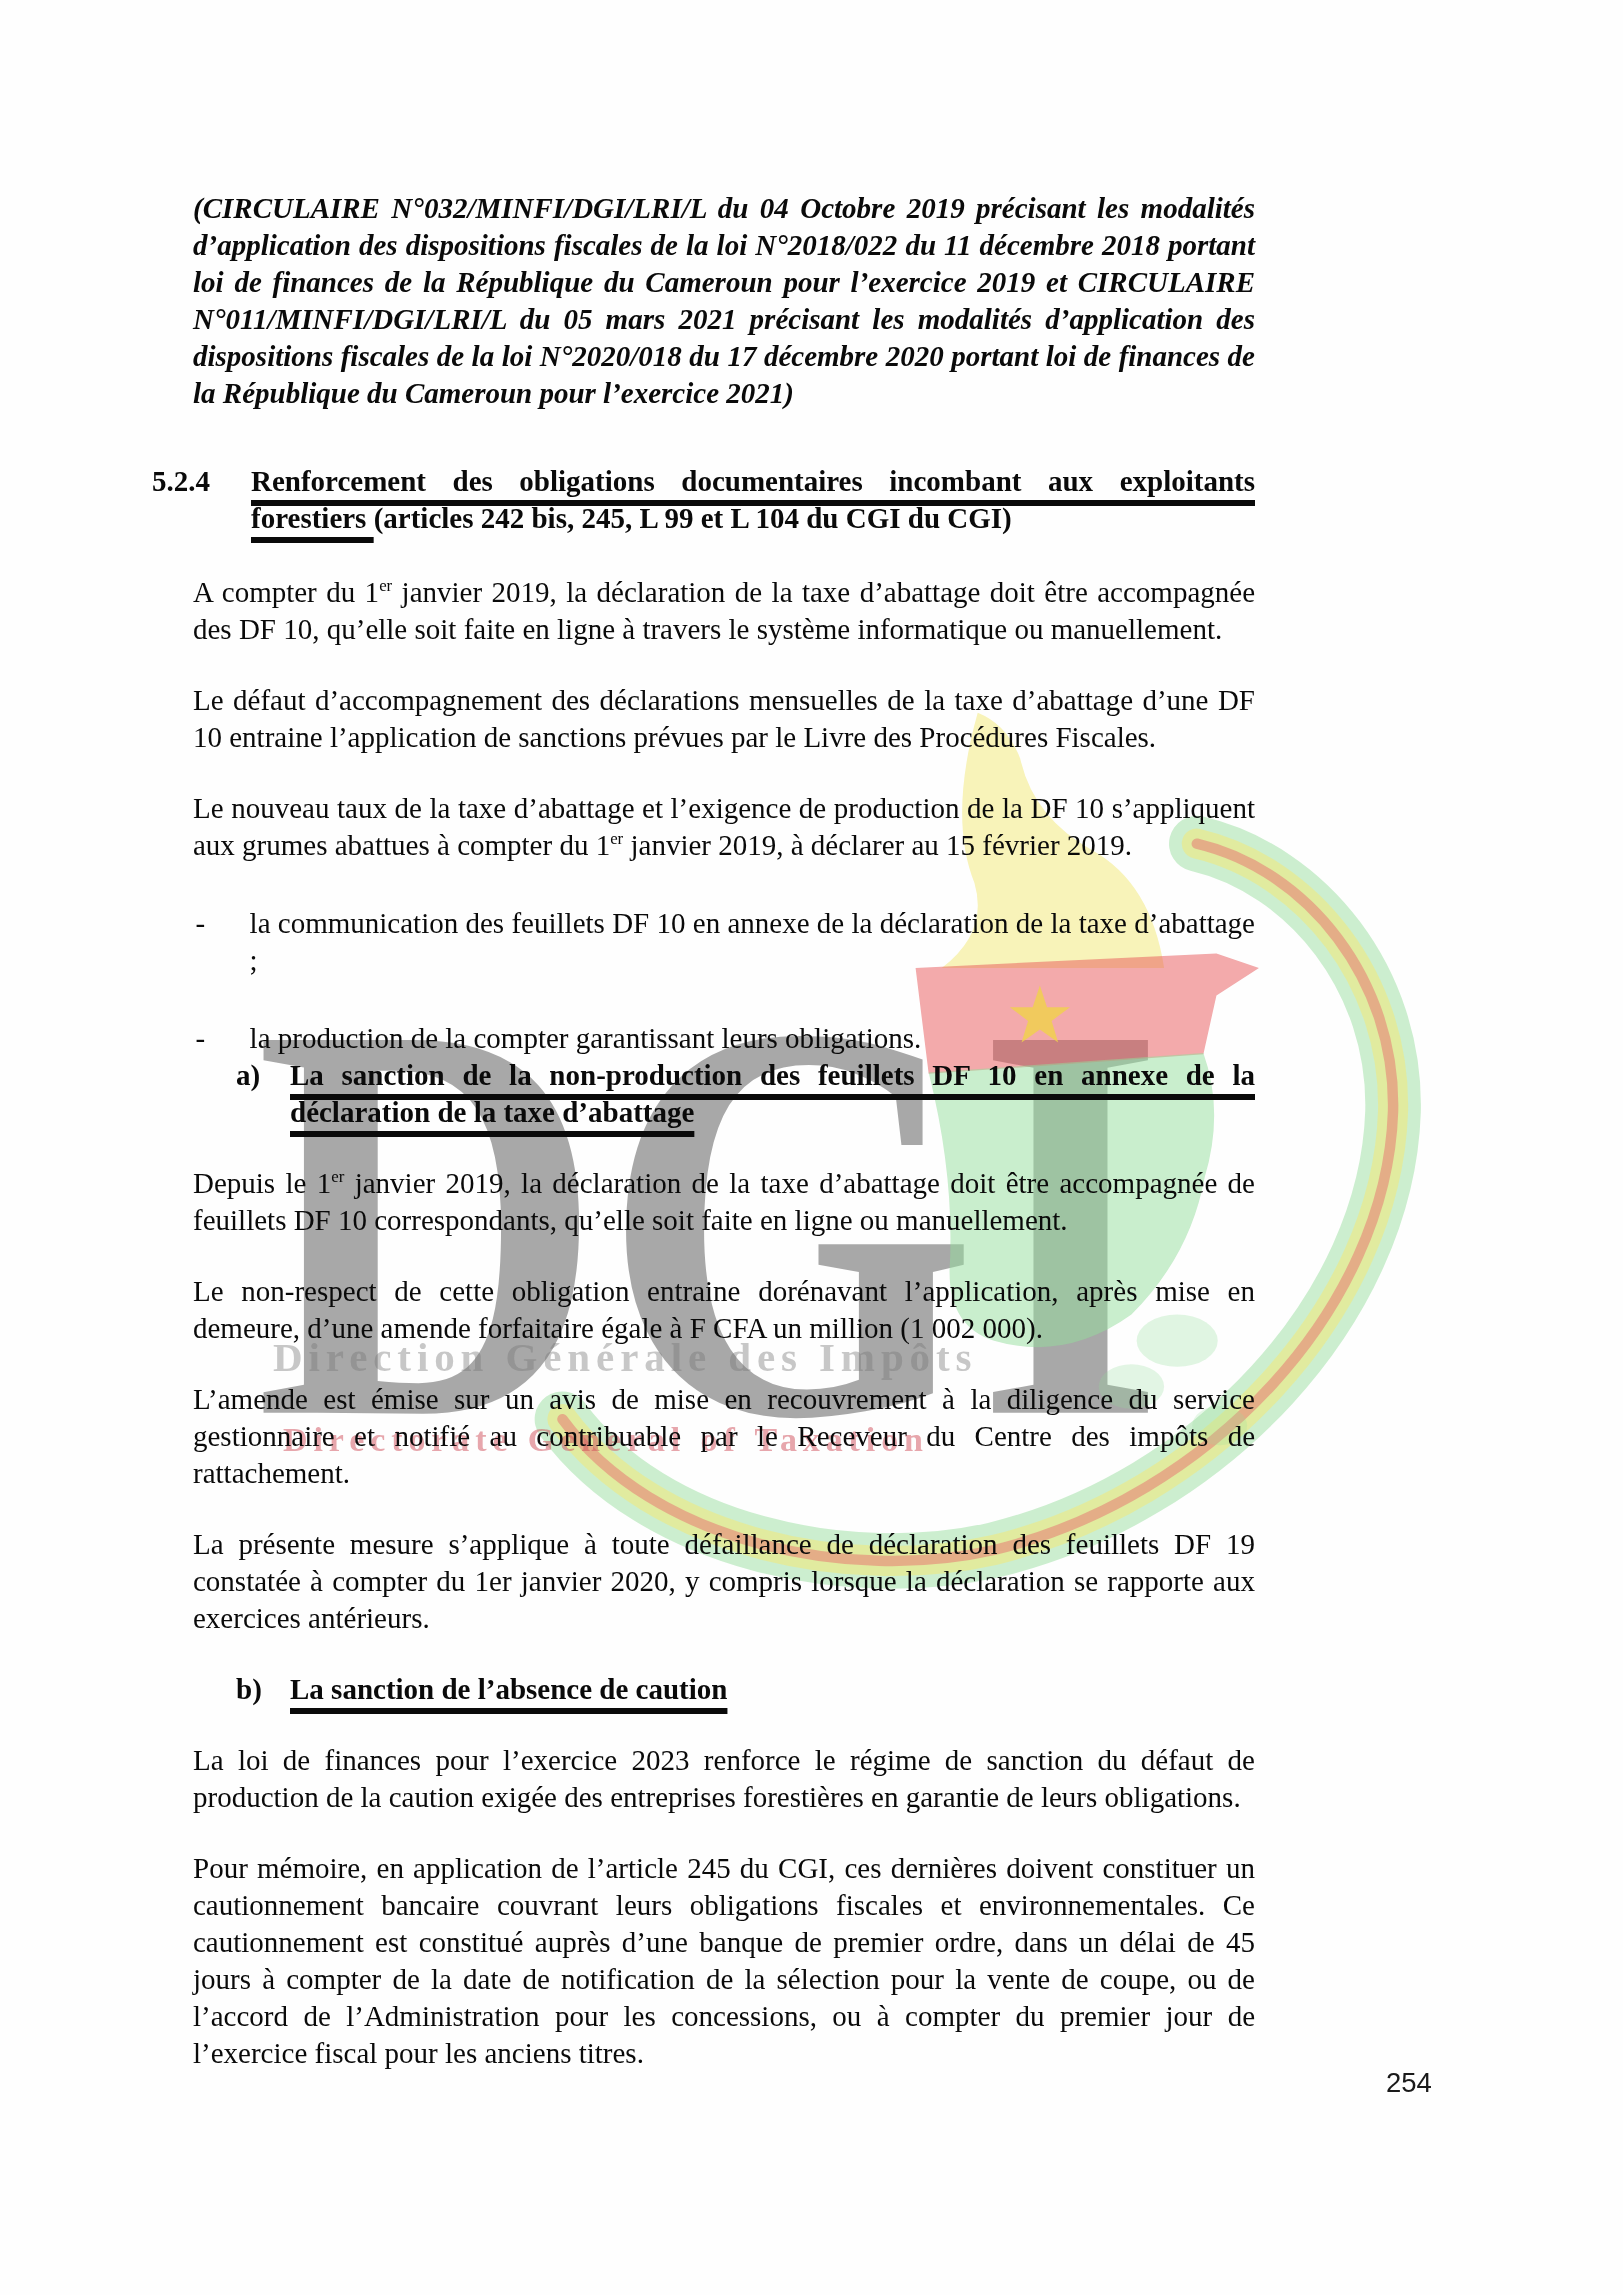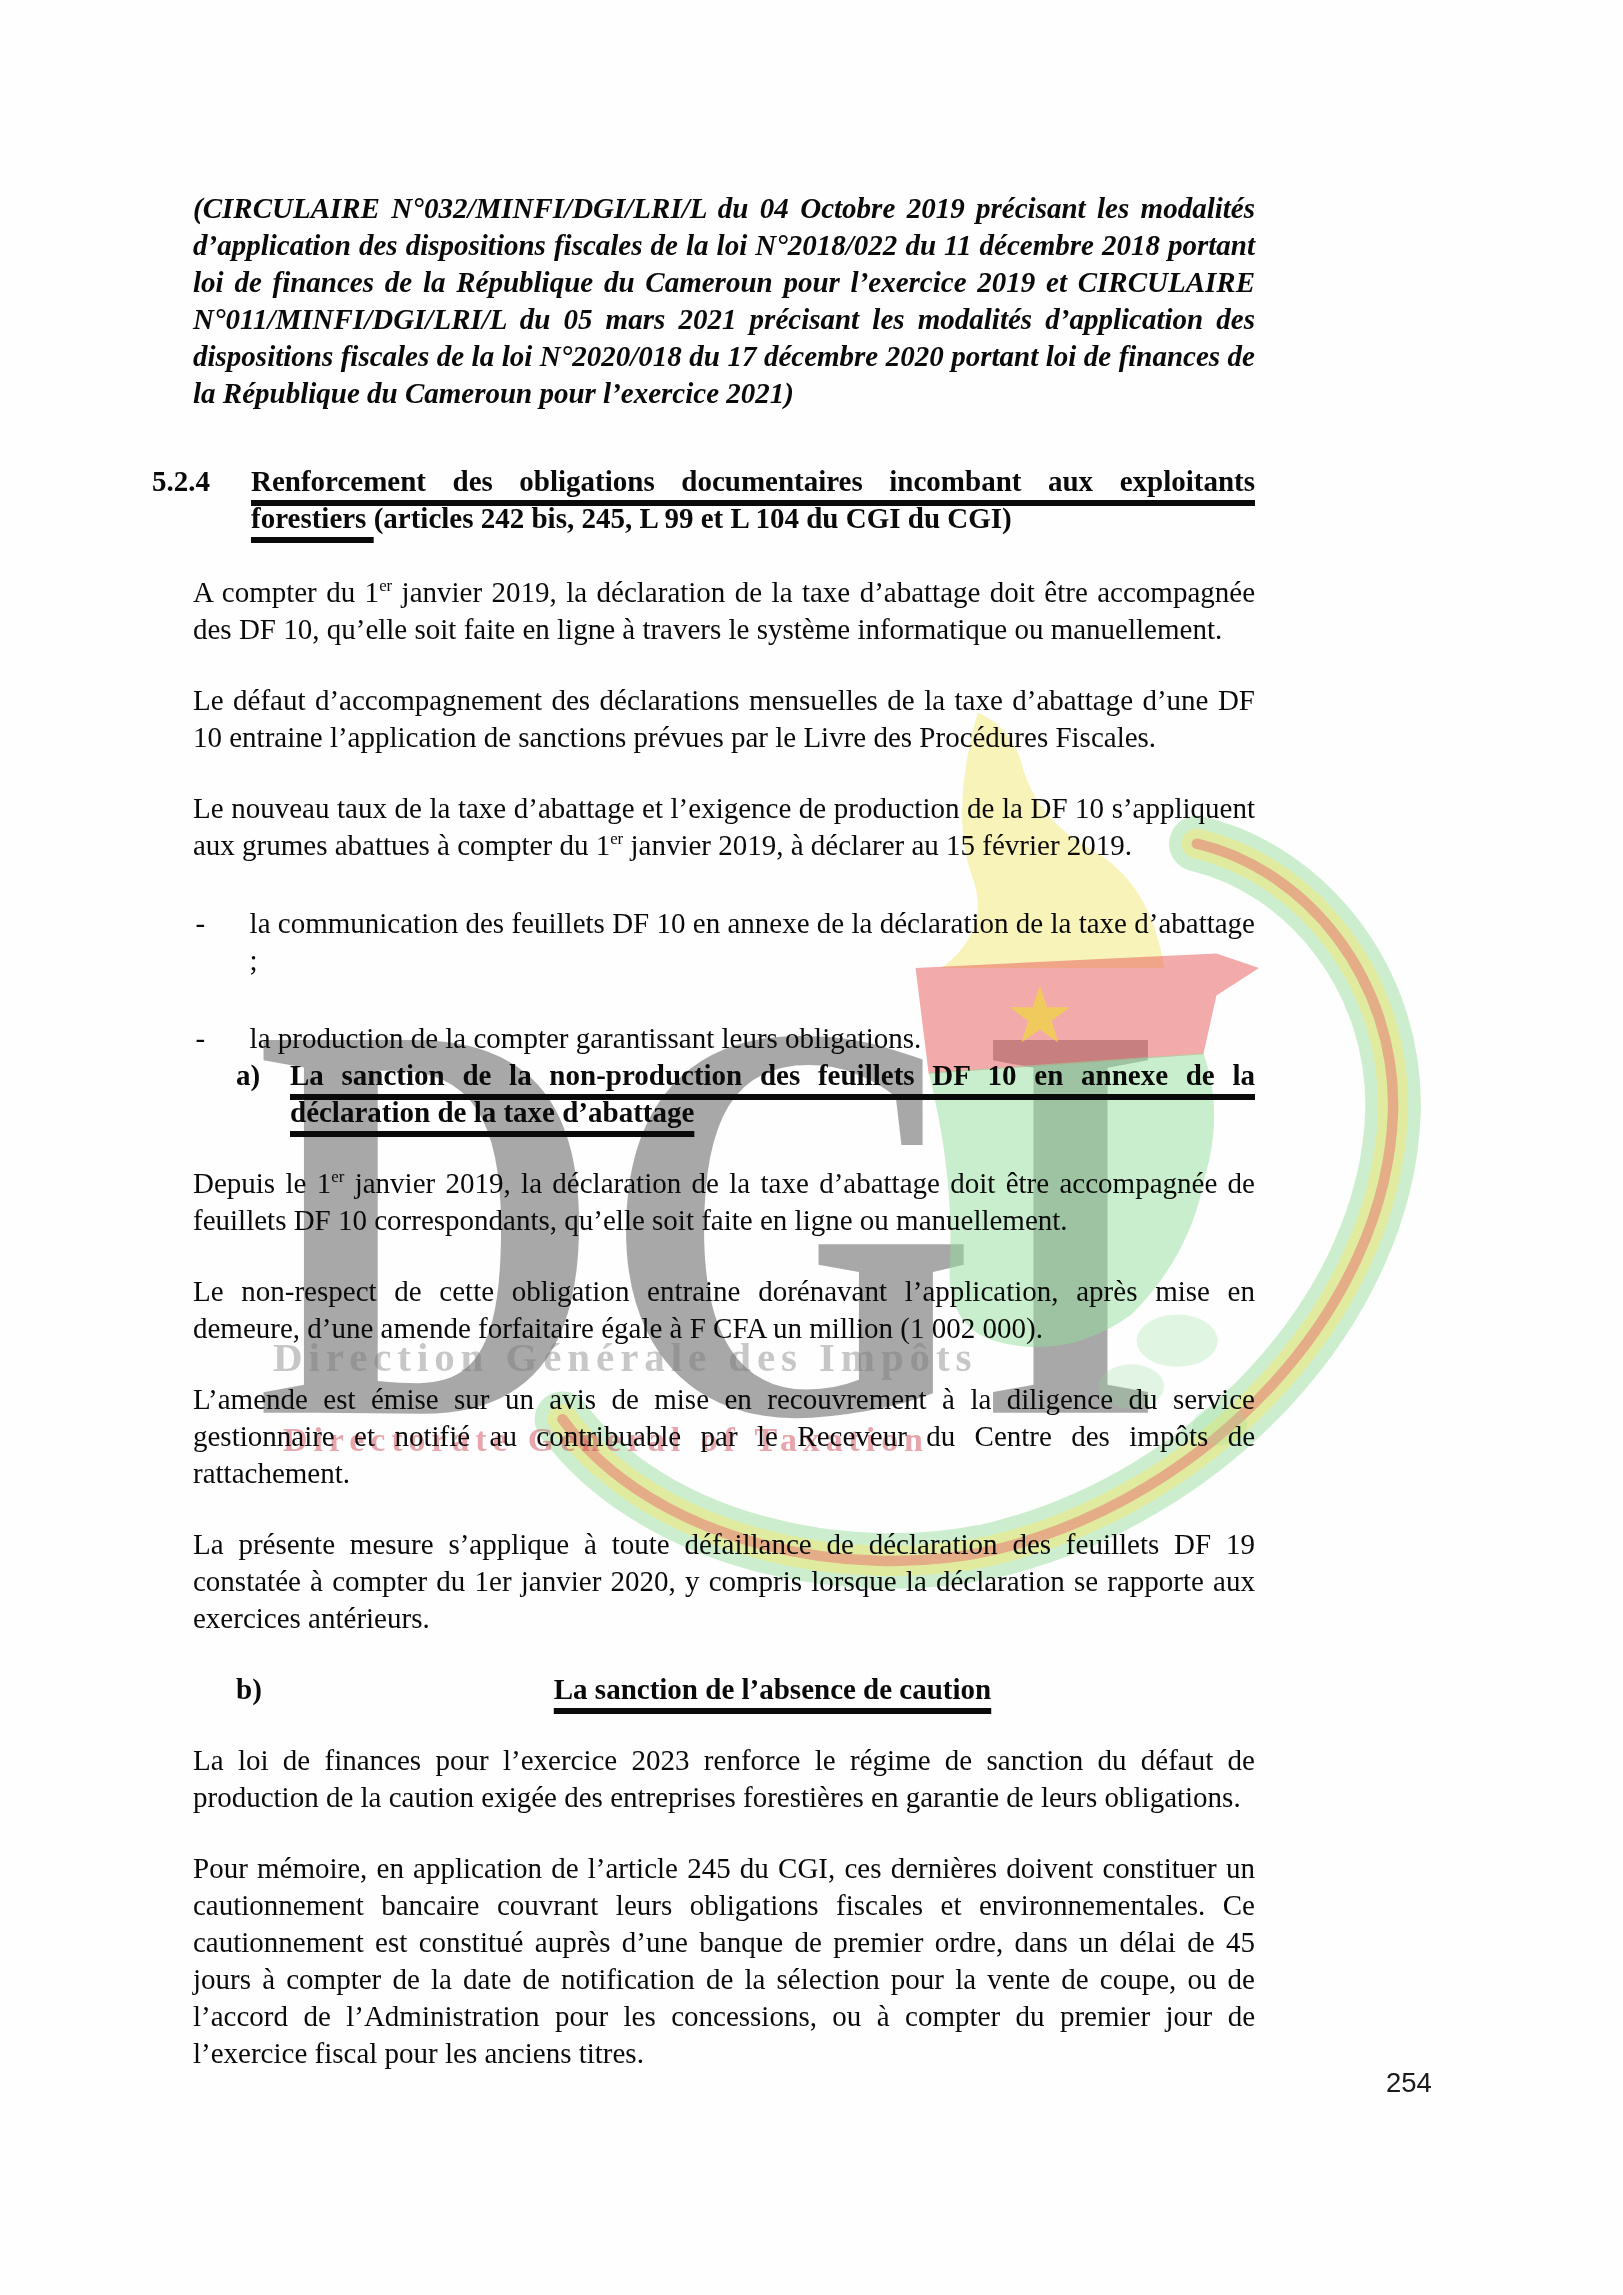--- a/index.html
+++ b/index.html
@@ -150,21 +150,21 @@
     </div>
 
     <p class="par"><span>Depuis le 1</span><sup>er</sup><span> janvier 2019, la déclaration de la taxe d’abattage doit être accompagnée de feuillets DF 10 correspondants, qu’elle soit faite en ligne ou manuellement.</span></p>
 
     <p class="par">Le non-respect de cette obligation entraine dorénavant l’application, après mise en demeure, d’une amende forfaitaire égale à F CFA un million (1 002 000).</p>
     <p class="par">L’amende est émise sur un avis de mise en recouvrement à la diligence du service gestionnaire et notifié au contribuable par le Receveur du Centre des impôts de rattachement.</p>
     <p class="par">La présente mesure s’applique à toute défaillance de déclaration des feuillets DF 19 constatée à compter du 1er janvier 2020, y compris lorsque la déclaration se rapporte aux exercices antérieurs.</p>
 
     <div class="sub-head" style="margin-top:10.5px;">
       <span class="sub-marker">b)</span>
-      <span class="sub-title u-line" style="text-align:center;">La sanction de l’absence de caution</span>
+      <span class="sub-title u-line" style="text-align:left;">La sanction de l’absence de caution</span>
     </div>
 
     <p class="par">La loi de finances pour l’exercice 2023 renforce le régime de sanction du défaut de production de la caution exigée des entreprises forestières en garantie de leurs obligations.</p>
     <p class="par">Pour mémoire, en application de l’article 245 du CGI, ces dernières doivent constituer un cautionnement bancaire couvrant leurs obligations fiscales et environnementales. Ce cautionnement est constitué auprès d’une banque de premier ordre, dans un délai de 45 jours à compter de la date de notification de la sélection pour la vente de coupe, ou de l’accord de l’Administration pour les concessions, ou à compter du premier jour de l’exercice fiscal pour les anciens titres.</p>
 
   </div>
 
   <div class="page-number">254</div>
 
 </div>

